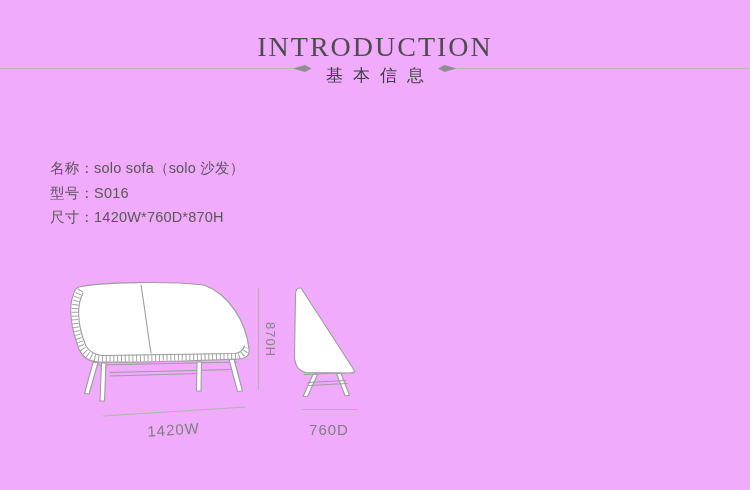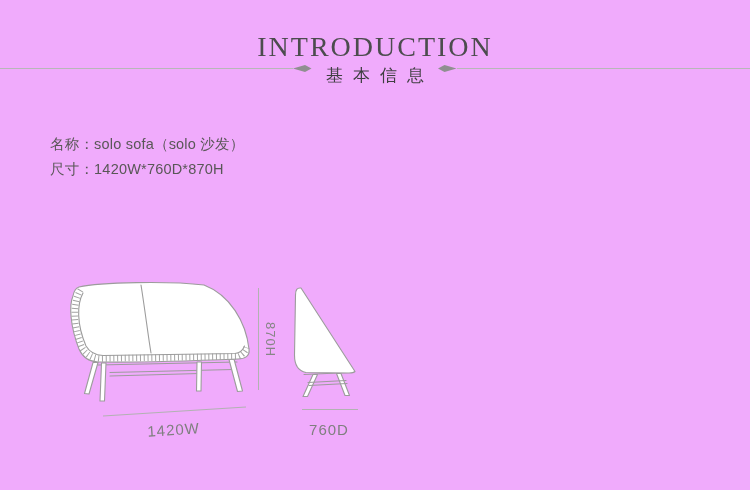--- a/index.html
+++ b/index.html
@@ -26,21 +26,21 @@
   .rule{flex:1;height:1px;background:#b7b7b8;}
   .arrow-svg{flex:0 0 auto;display:block;}
   .sub-title{
     flex:0 0 auto;
     font-size:17px;color:#3f3f41;
     letter-spacing:10px;
     padding-left:14px;padding-right:4px;
     font-weight:400;
   }
   .info{
-    position:absolute;left:50px;top:132px;width:660px;
+    position:absolute;left:50px;top:156px;width:660px;
     font-size:14.5px;line-height:24.6px;
     color:#595757;
     letter-spacing:0.2px;
   }
   .info-row{white-space:nowrap;}
   .diagram-svg{position:absolute;left:40px;top:270px;}
   .draw{stroke:#9c9c9c;fill:none;stroke-width:1.1;stroke-linejoin:round;stroke-linecap:round;}
   .draw-fill{stroke:#9c9c9c;fill:#ffffff;stroke-width:1.1;stroke-linejoin:round;}
   .hatch{stroke:#a2a2a2;fill:none;stroke-width:6.5;stroke-dasharray:1 2.8;stroke-linecap:butt;}
   .dim-line{stroke:#b2b2b2;stroke-width:1;fill:none;}
@@ -65,20 +65,21 @@
     <div class="rule-wrap">
       <svg class="arrow-svg" width="19" height="9">
         <polygon points="18.5,4.5 6.5,1 0,4.5 6.5,8" fill="#8f8f90"></polygon>
       </svg>
       <div class="rule"></div>
     </div>
   </div>
 
   <div class="info">
     <div class="info-row"><span>名称：</span><span>solo sofa（solo 沙发）</span></div>
+    <div class="info-row"><span>型号：</span><span>S016</span></div>
     <div class="info-row"><span>尺寸：</span><span>1420W*760D*870H</span></div>
   </div>
 
   <svg class="diagram-svg" width="340" height="185" viewBox="40 270 340 185">
 
     <g>
 
       <path class="draw" d="M98,365 L237,362"></path>
       <path class="draw" d="M110,372.5 L233,369.5"></path>
       <path class="draw" d="M110,376 L199,373.5"></path>

